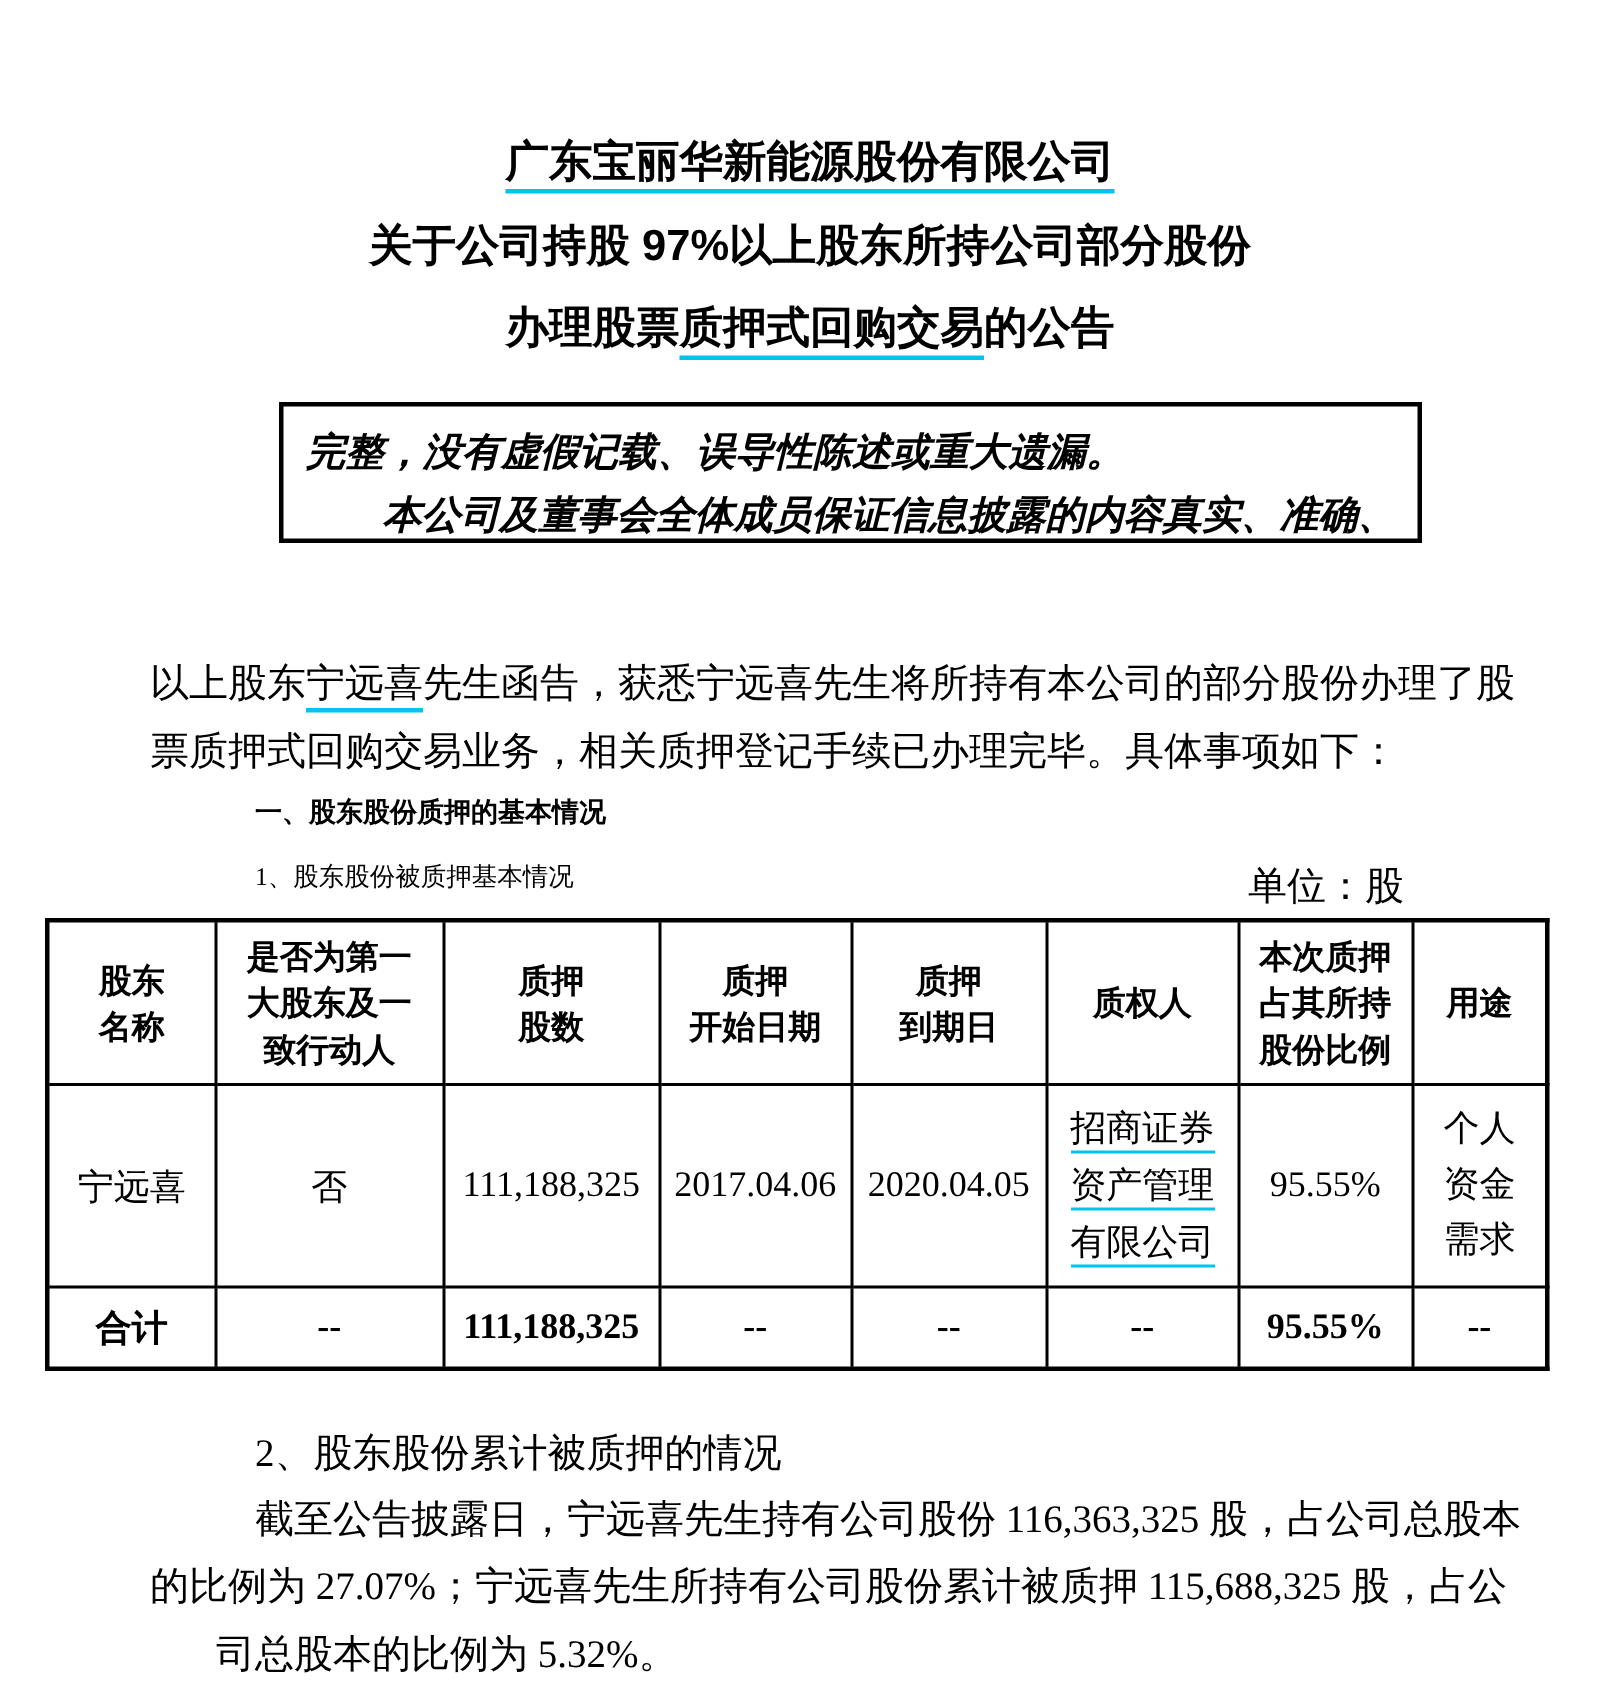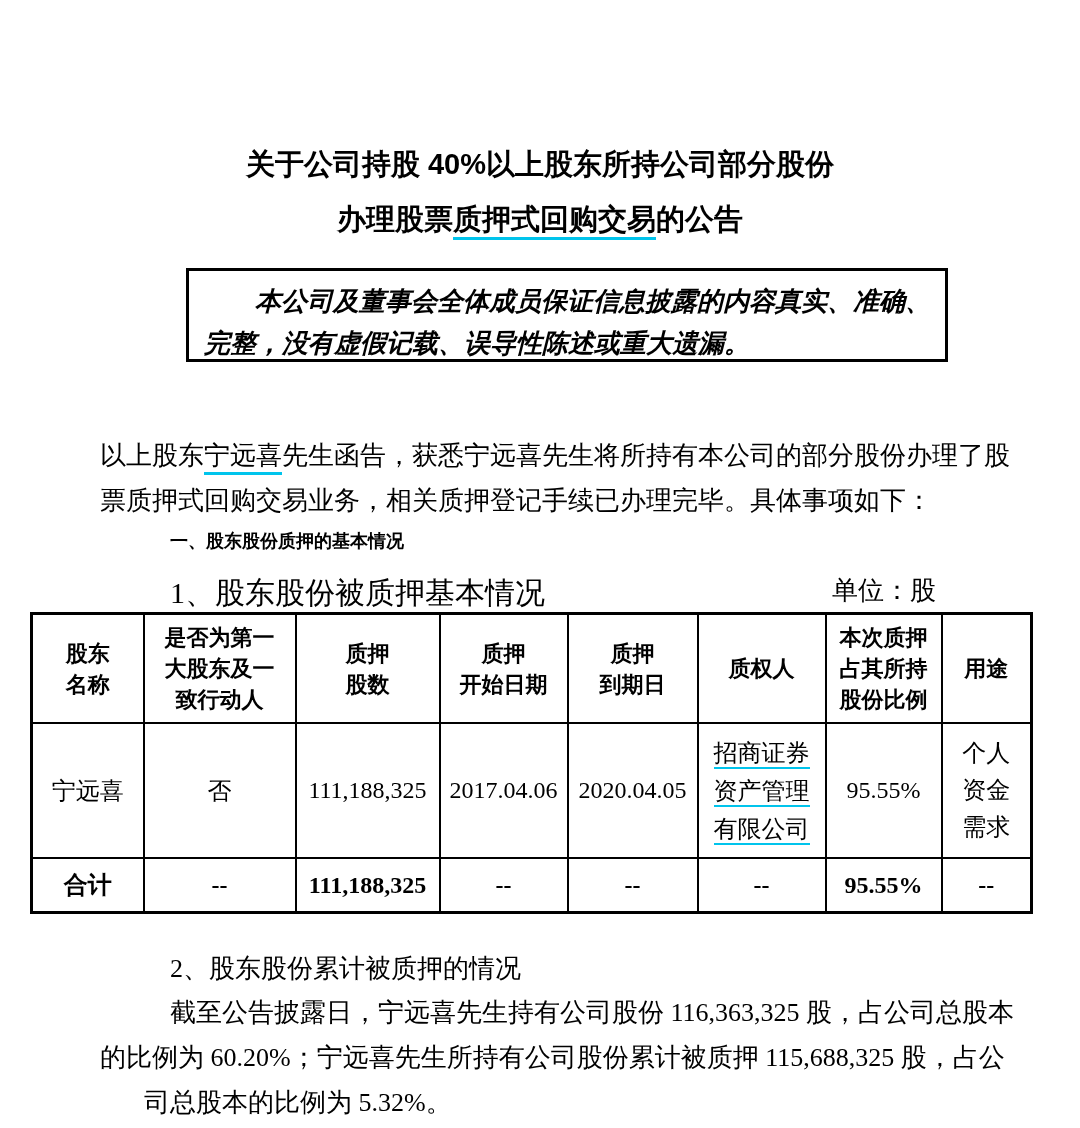--- a/index.html
+++ b/index.html
@@ -39,21 +39,21 @@
   .bline{
     position:absolute; left:100px; font-size:26px; line-height:34px;
     white-space:nowrap;
   }
   .indent{ padding-left:70px; }
   .b1{ top:394px; } .b2{ top:439px; } .b3{ top:484px; }
   .h-bold{
     position:absolute; left:170px; top:529px;
     font-weight:bold; font-size:18px; white-space:nowrap;
   }
-  .sub{ position:absolute; left:170px; top:573px; font-size:30px; white-space:nowrap; }
+  .sub{ position:absolute; left:170px; top:573px; font-size:17px; white-space:nowrap; }
   .unit{ position:absolute; left:832px; top:573px; font-size:26px; white-space:nowrap;text-align:center; }
   
   table.pledge{
     position:absolute; left:30px; top:612px; width:1000px;
     border-collapse:collapse; table-layout:fixed;
     border:3px solid var(--ink);
     text-align:center; font-size:24px;
   }
   table.pledge th, table.pledge td{
     border:2px solid var(--ink); padding:0; vertical-align:middle;
@@ -70,26 +70,27 @@
   .u2{ border-bottom:2px solid var(--accent); padding-bottom:1px; }
   
   .s2{ position:absolute; left:170px; top:951px; font-size:26px; white-space:nowrap; }
   .b4{ top:996px; } .b5{ top:1041px; } .b6{ top:1086px;margin-left:44px; }
 </style>
 </head>
 <body>
 
 <div class="page">
 
-  <div class="title t2"><span>关于公司持股 40%以上股东所持公司部分股份</span></div>
+  <div class="title t1"><span class="u">广东宝丽华新能源股份有限公司</span></div>
+  <div class="title t2"><span>关于公司持股 97%以上股东所持公司部分股份</span></div>
   <div class="title t3"><span>办理股票</span><span class="u">质押式回购交易</span><span>的公告</span></div>
 
   <div class="notice-box">
+    <div class="nline n2">完整，没有虚假记载、误导性陈述或重大遗漏。</div>
     <div class="nline n1">本公司及董事会全体成员保证信息披露的内容真实、准确、</div>
-    <div class="nline n2">完整，没有虚假记载、误导性陈述或重大遗漏。</div>
   </div>
 
   <div class="bline b3">票质押式回购交易业务，相关质押登记手续已办理完毕。具体事项如下：</div>
   <div class="bline b2"><span>以上股东</span><span class="u">宁远喜</span><span>先生函告，获悉宁远喜先生将所持有本公司的部分股份办理了股</span></div>
 
   <div class="h-bold">一、股东股份质押的基本情况</div>
   <div class="sub">1、股东股份被质押基本情况</div>
   <div class="unit">单位：股</div>
 
   <table class="pledge">
@@ -146,16 +147,16 @@
       <td>--</td>
       <td>--</td>
       <td>95.55%</td>
       <td>--</td>
     </tr>
   </tbody>
     </table>
 
   <div class="s2">2、股东股份累计被质押的情况</div>
   <div class="bline b4 indent">截至公告披露日，宁远喜先生持有公司股份 116,363,325 股，占公司总股本</div>
-  <div class="bline b5">的比例为 60.20%；宁远喜先生所持有公司股份累计被质押 115,688,325 股，占公</div>
+  <div class="bline b5">的比例为 27.07%；宁远喜先生所持有公司股份累计被质押 115,688,325 股，占公</div>
   <div class="bline b6">司总股本的比例为 5.32%。</div>
 
 </div>
 
 </body></html>

